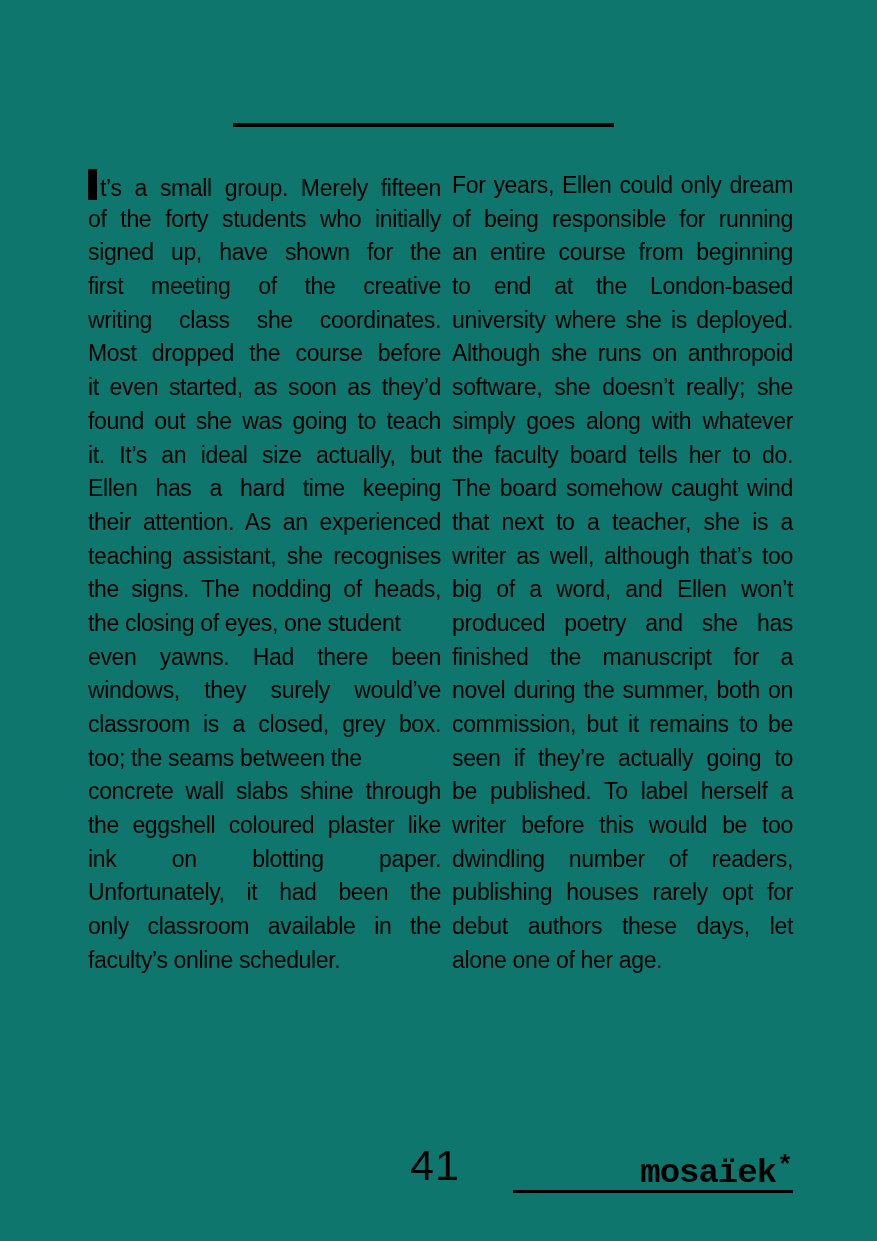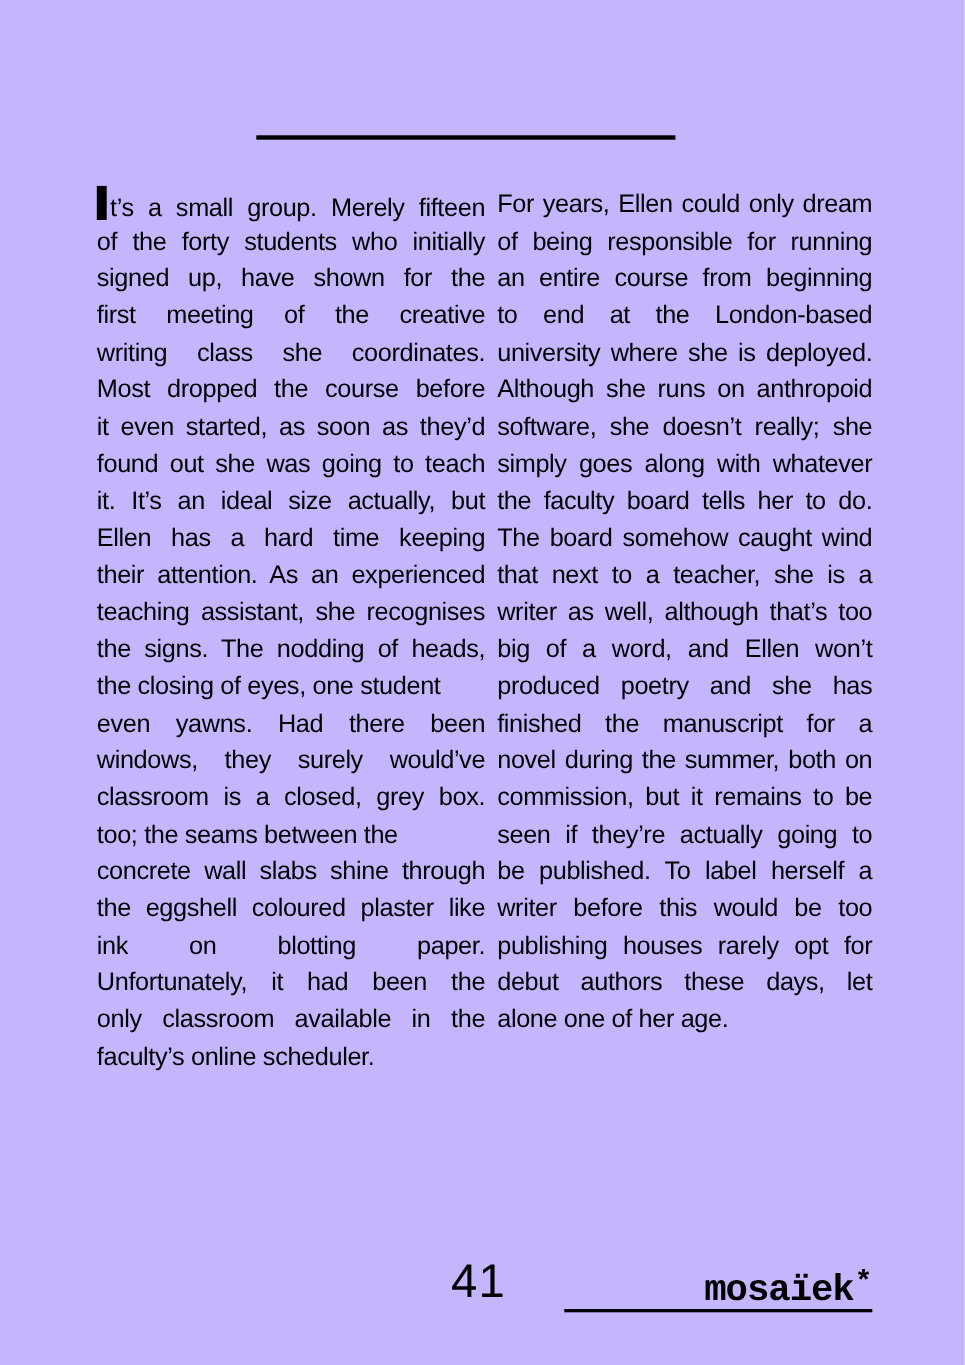--- a/index.html
+++ b/index.html
@@ -4,21 +4,21 @@
 <style>
   html, body {
     margin: 0;
     padding: 0;
     background: #e8e8e8;
   }
   .page {
     position: relative;
     width: 877px;
     height: 1241px;
-    background: #c4b5fd;
+    background: #0f766e;
     color: #000000;
     font-family: "Liberation Sans", sans-serif;
     overflow: hidden;
   }
   .top-rule {
     position: absolute;
     left: 233px;
     top: 123px;
     width: 381px;
     height: 4px;
@@ -142,20 +142,21 @@
         <div class="line">that next to a teacher, she is a</div>
         <div class="line">writer as well, although that’s too</div>
         <div class="line">big of a word, and Ellen won’t</div>
         <div class="line">produced poetry and she has</div>
         <div class="line">finished the manuscript for a</div>
         <div class="line">novel during the summer, both on</div>
         <div class="line">commission, but it remains to be</div>
         <div class="line">seen if they’re actually going to</div>
         <div class="line">be published. To label herself a</div>
         <div class="line">writer before this would be too</div>
+        <div class="line">dwindling number of readers,</div>
         <div class="line">publishing houses rarely opt for</div>
         <div class="line">debut authors these days, let</div>
         <div class="line ragged">alone one of her age.</div>
       </div>
   </div>
 
   <div class="page-number">41</div>
 
   <div class="brand">
     <span>mosaïek</span><span class="brand-mark">*</span>

